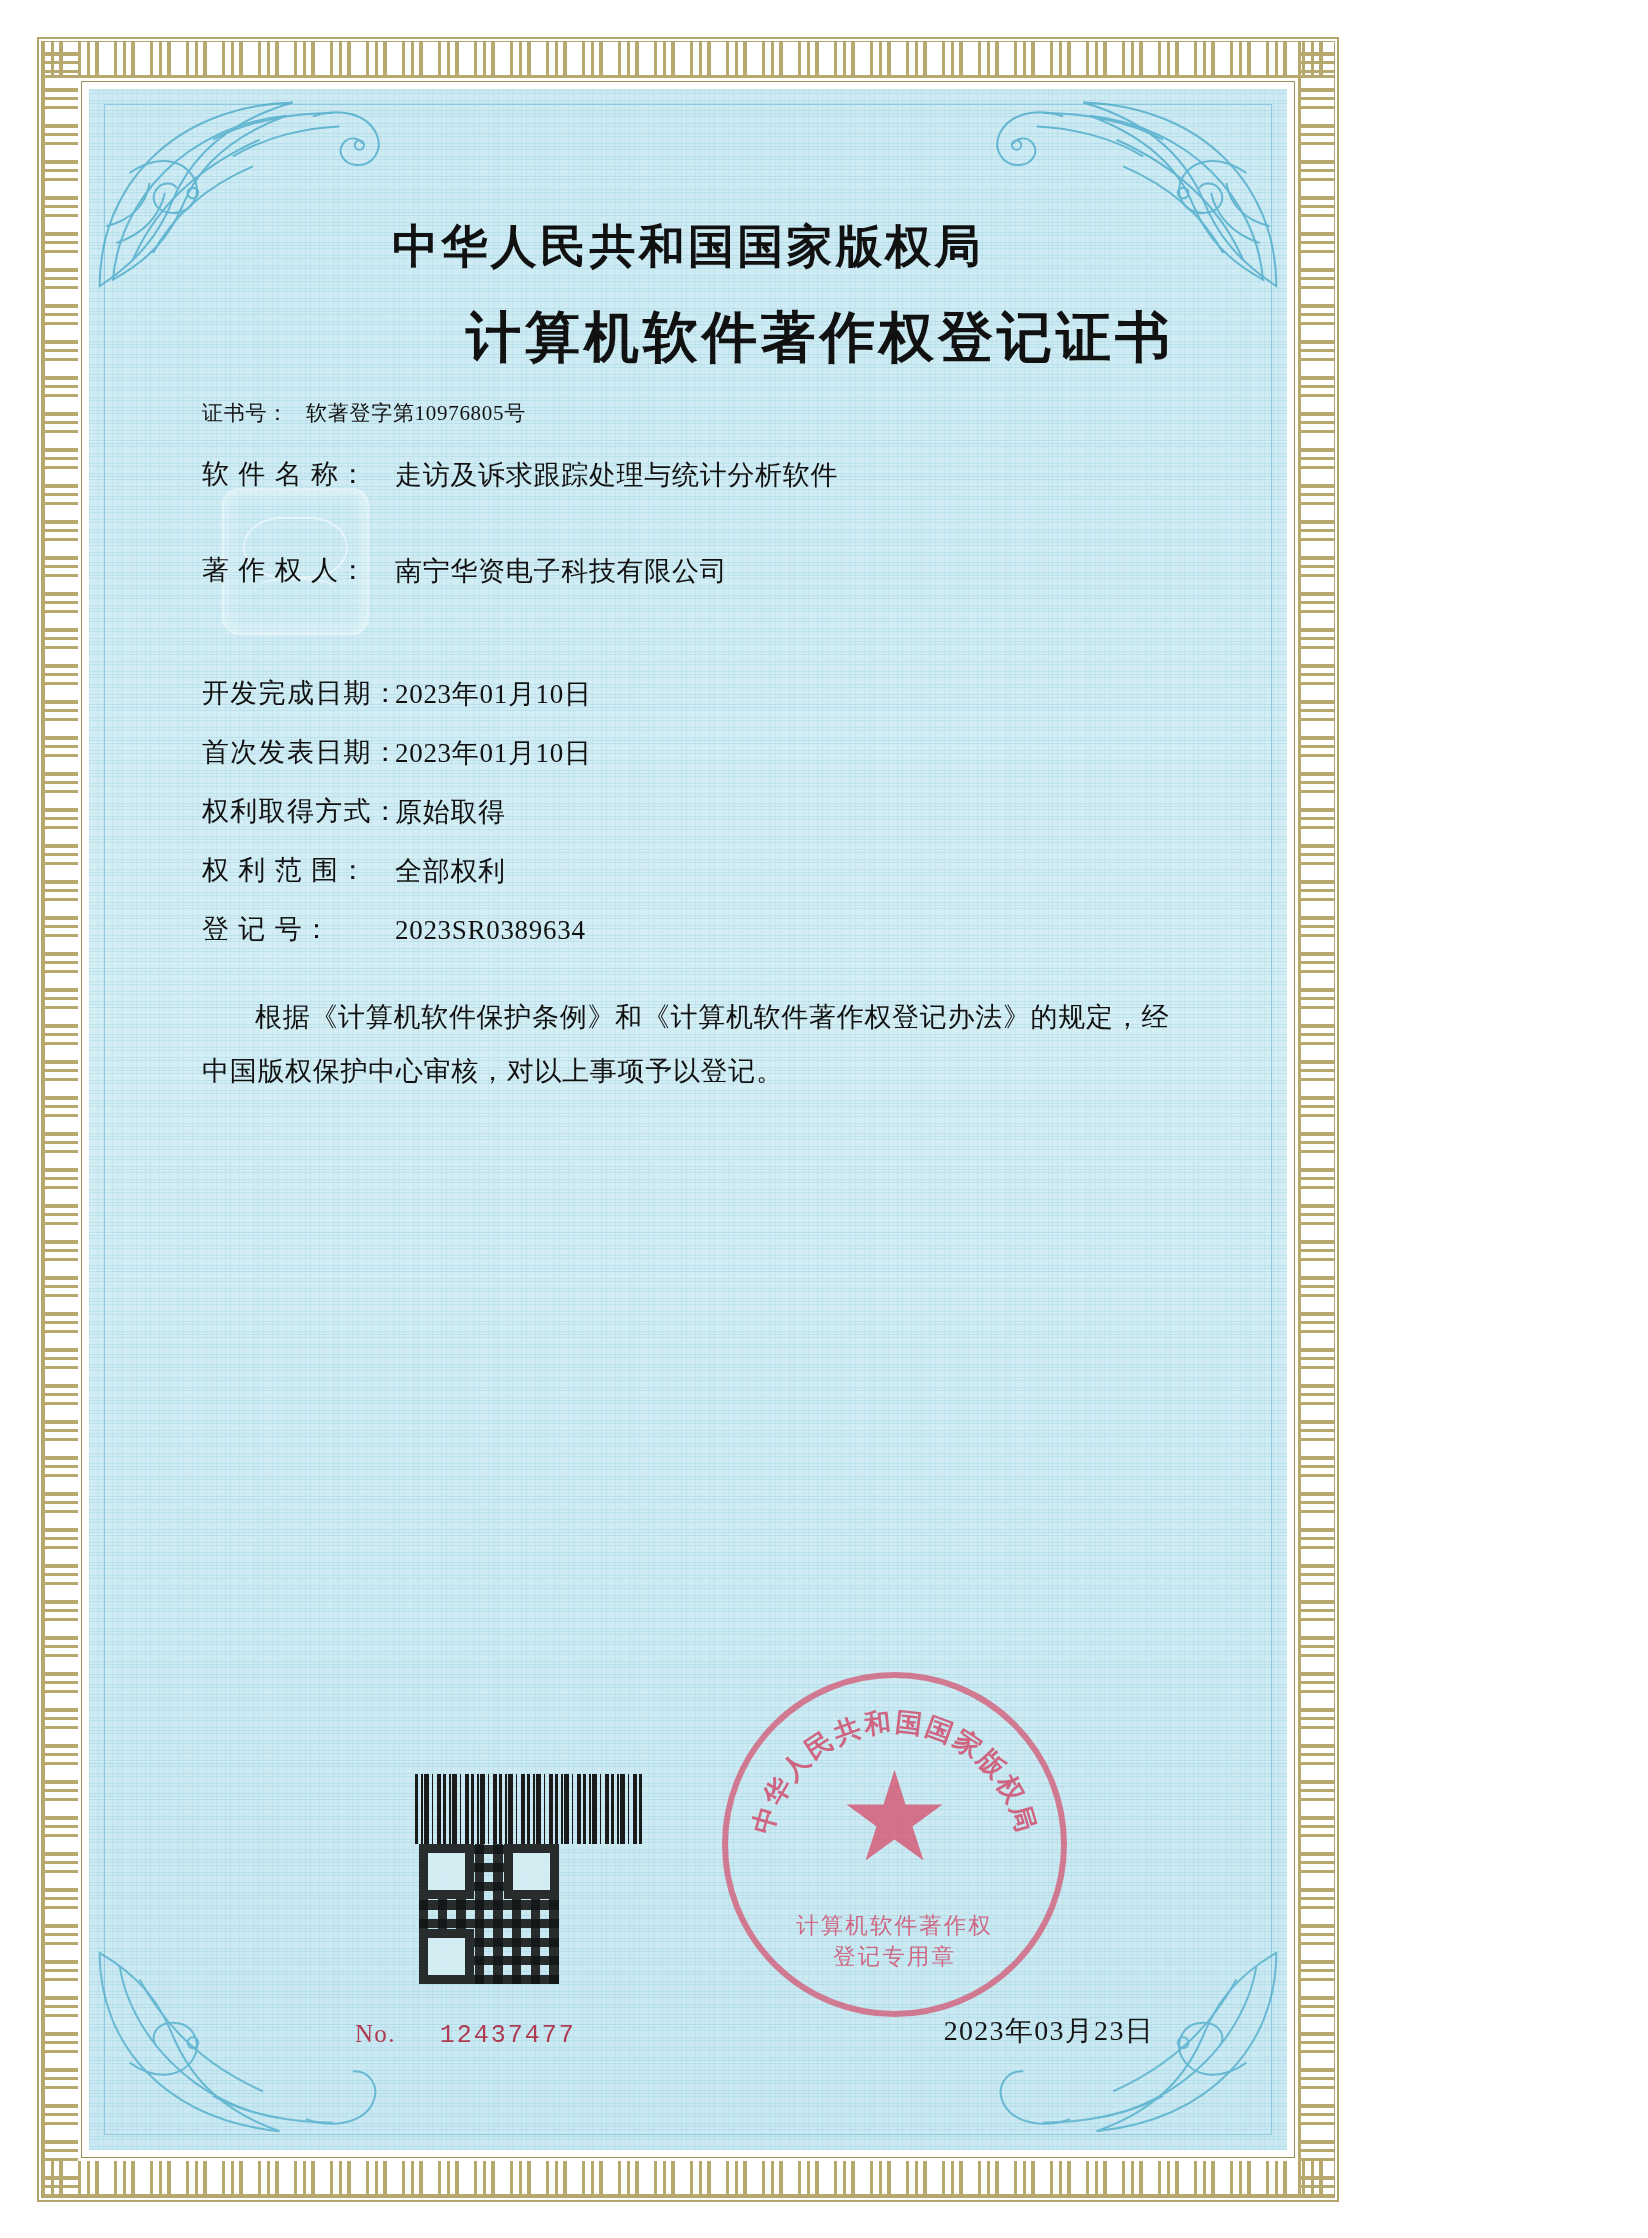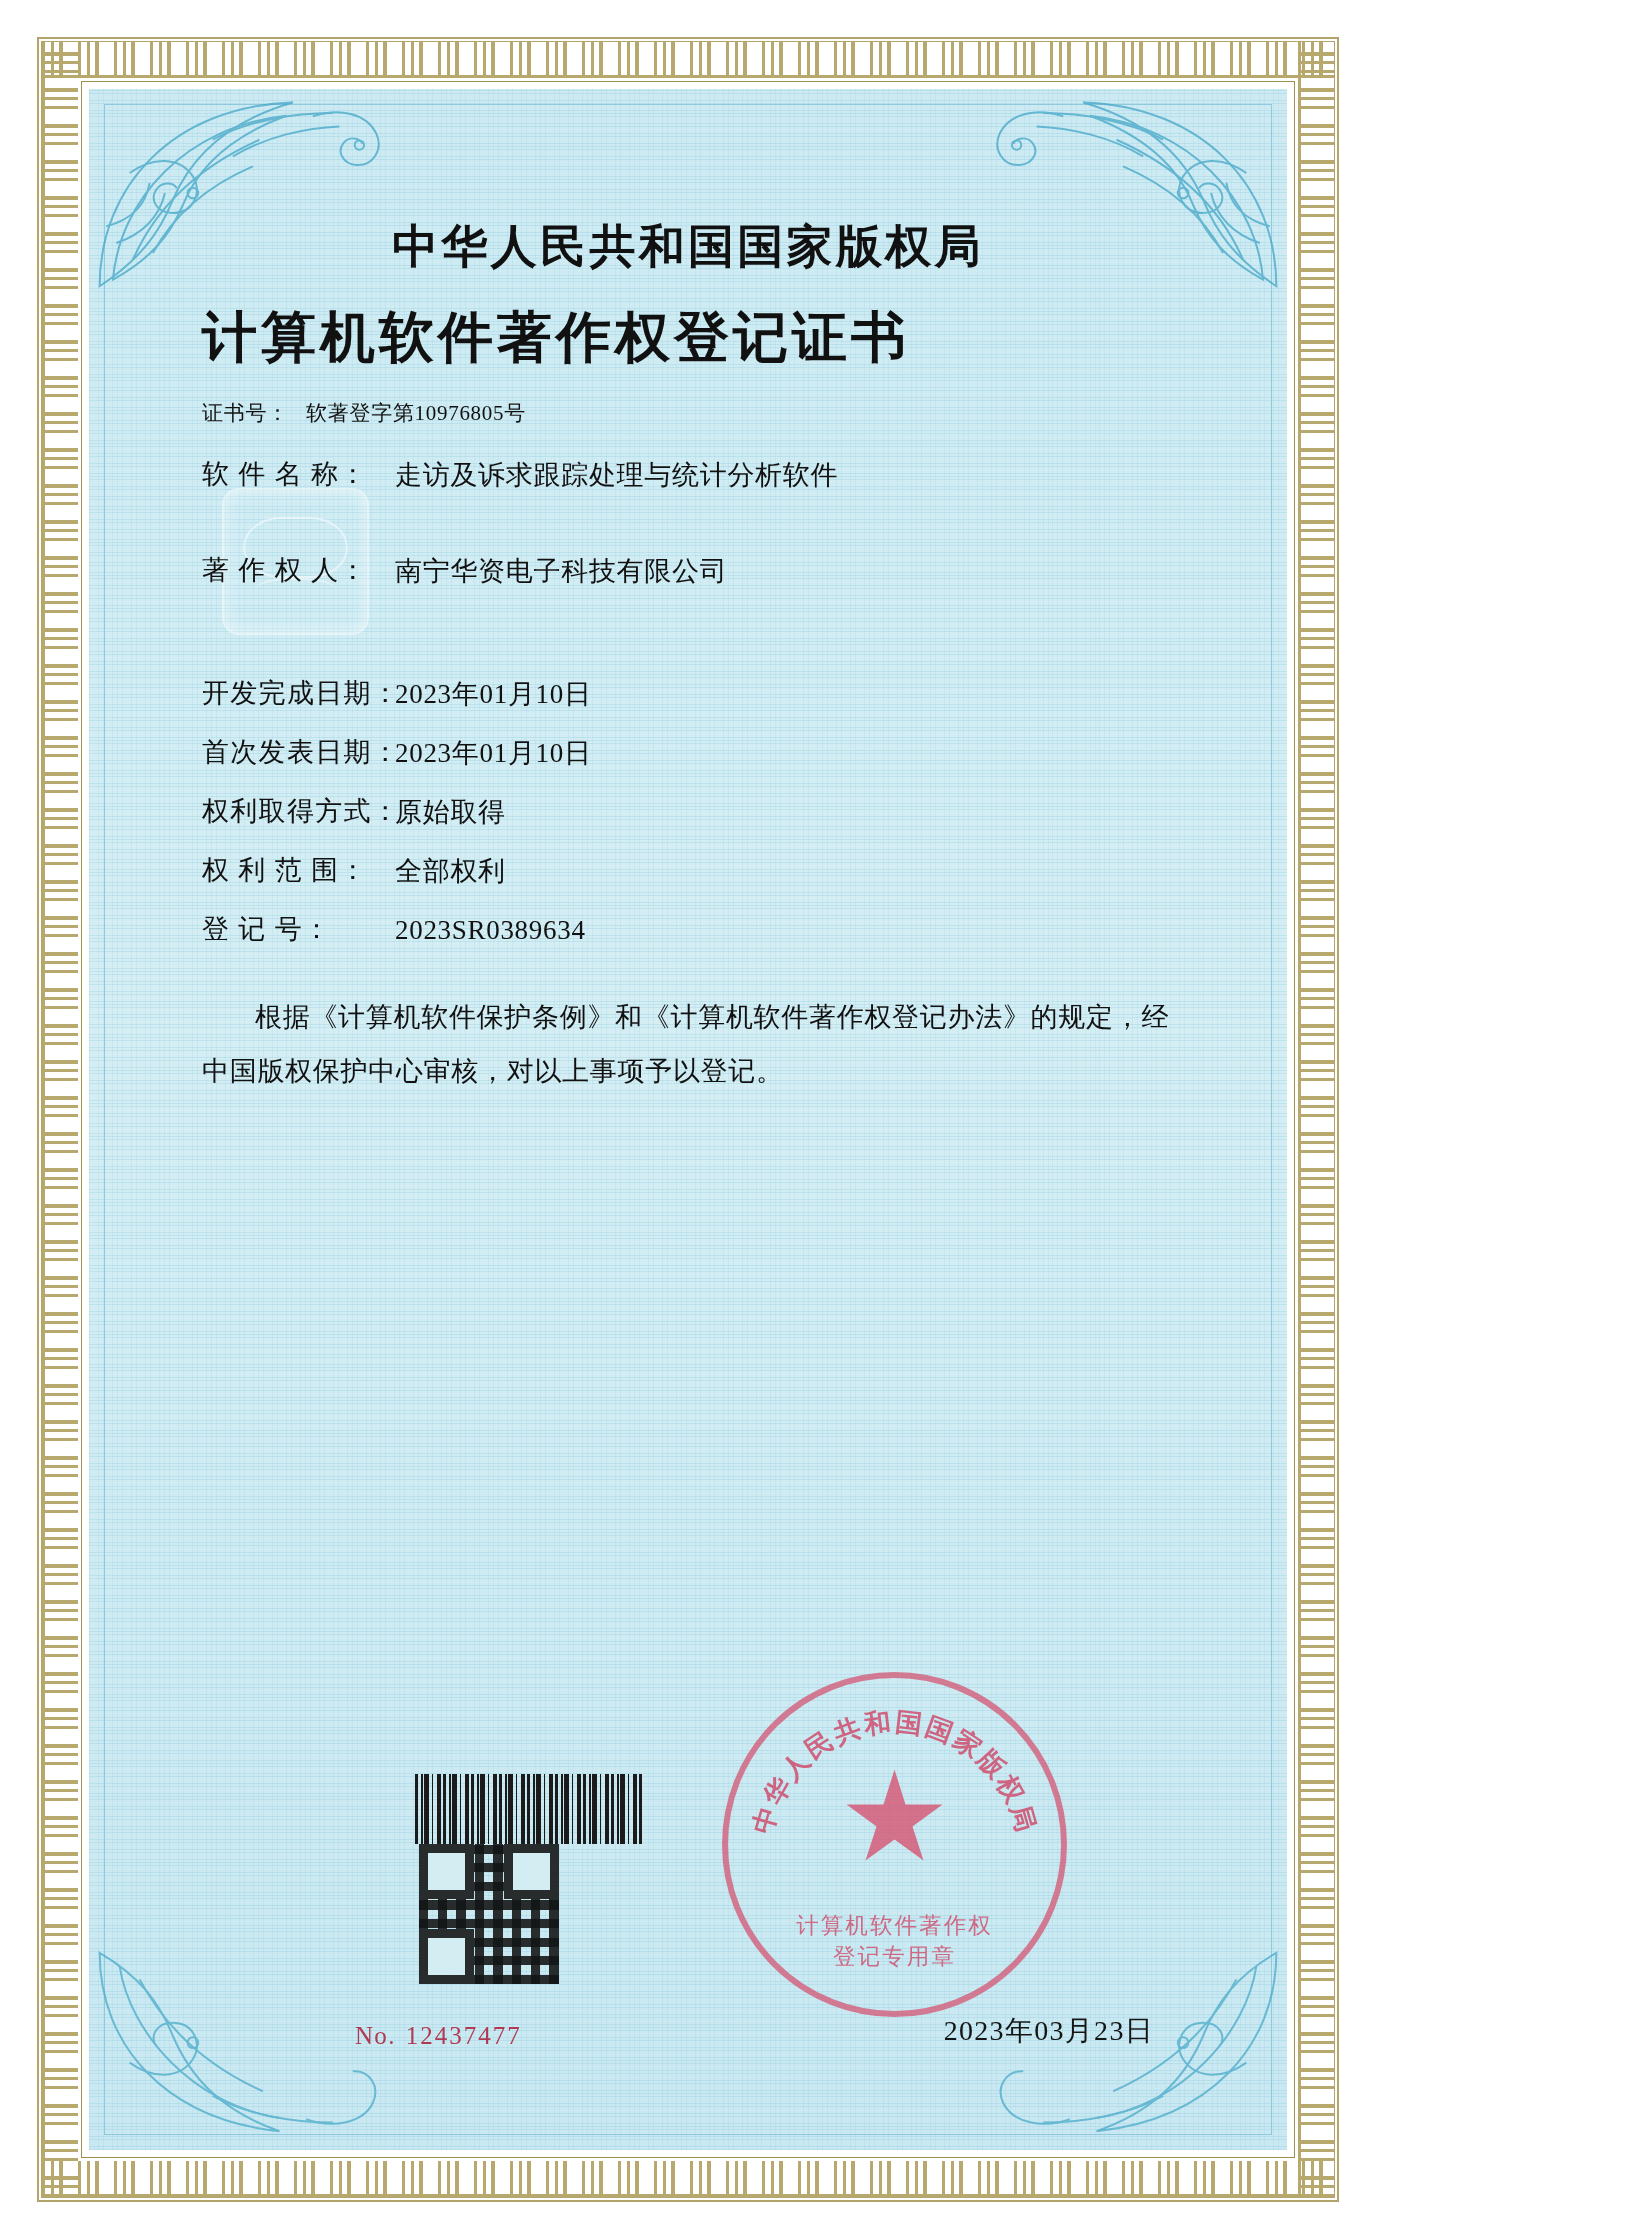--- a/index.html
+++ b/index.html
@@ -99,21 +99,21 @@
   }
   .title-main {
     text-align: center;
     font-size: 46px;
     font-weight: bold;
     letter-spacing: 3.3px;
     margin: 27px 0 0 0;
     font-family: "DejaVu Serif", "Liberation Serif", serif;
   }
   .title-sub {
-    text-align: left;
+    text-align: right;
     font-size: 55px;
     font-weight: bold;
     letter-spacing: 4px;
     margin: 22.6px 0 0 0;
     font-family: Liberation Sans, sans-serif;
   }
   .cert-no {
     text-align: left;
     font-size: 21px;
     margin: 24px 24px 0 0;
@@ -225,21 +225,21 @@
 
   .serial {
     position: absolute;
     left: 266px;
     bottom: 100px;
     font-size: 25px;
     letter-spacing: 1.3px;
     color: #b03a52;
   }
   .serial .no-lbl { color: #b03a52; margin-right: 10px; }
-  .serial .no-val { font-family: Liberation Serif, serif; letter-spacing: 2px; }
+  .serial .no-val { font-family: Liberation Mono, monospace; letter-spacing: 2px; margin-left: 34px; }
 
   .issue-date {
     position: absolute;
     right: 133px;
     bottom: 100px;
     font-size: 28px;
     letter-spacing: 1.3px;
     color: #151515;
   }
 

